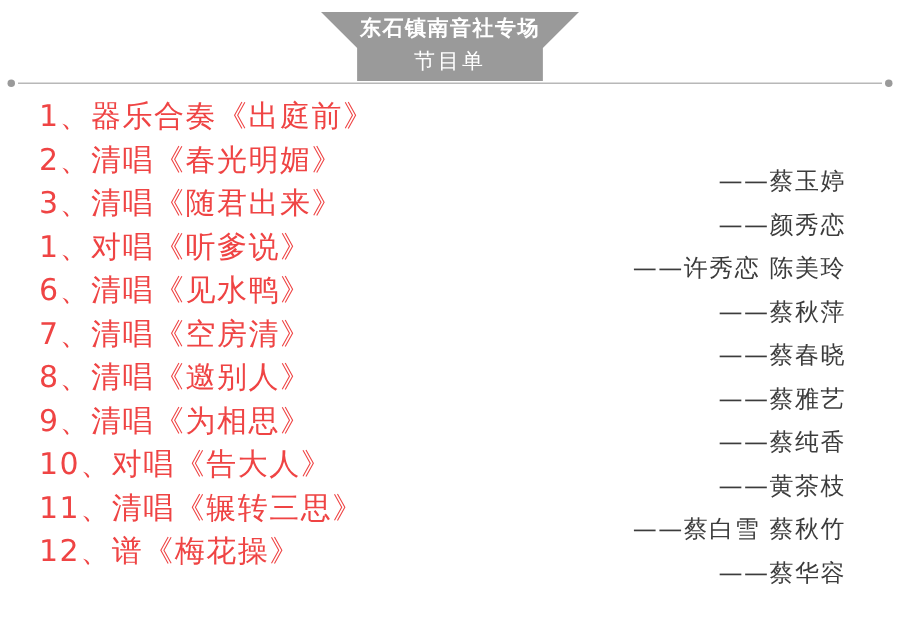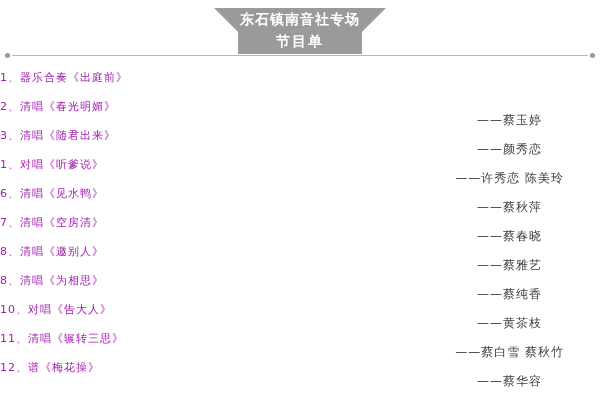--- a/index.html
+++ b/index.html
@@ -31,21 +31,21 @@
     z-index: 2;
   }
   .banner .line1 {
     font-size: 14px;
     font-weight: bold;
     line-height: 23px;
     letter-spacing: 1px;
   }
   .banner .line2 {
     font-size: 14px;
-    font-weight: bold;
+    font-weight: normal;
     line-height: 20px;
     letter-spacing: 2px;
     text-align: center;
   }
 
   
   .divider {
     position: absolute;
     top: 55px;
     left: 12px;
@@ -63,39 +63,39 @@
     background: #9a9a9a;
     z-index: 1;
   }
   .dot-left { left: 5px; }
   .dot-right { right: 5px; }
 
   
   .program-list {
     position: absolute;
     top: 63px;
-    left: 0;
-    color: #a21caf;
-    font-size: 11px;
+    left: 26px;
+    color: #ef4444;
+    font-size: 20px;
   }
   .program-item {
     height: 29px;
     line-height: 29px;
     letter-spacing: 1px;
     white-space: nowrap;
   }
 
   
   .performer-list {
     position: absolute;
     top: 106px;
     right: 36px;
-    text-align: center;
+    text-align: right;
     color: #3c3c3c;
-    font-size: 12px;
+    font-size: 16px;
   }
   .performer-name {
     height: 29px;
     line-height: 29px;
     letter-spacing: 1px;
     white-space: nowrap;
   }
 </style>
 </head>
 <body>
@@ -112,21 +112,21 @@
   <div class="dot dot-right"></div>
 
   <div class="program-list">
     <div class="program-item">1、器乐合奏《出庭前》</div>
     <div class="program-item">2、清唱《春光明媚》</div>
     <div class="program-item">3、清唱《随君出来》</div>
     <div class="program-item">1、对唱《听爹说》</div>
     <div class="program-item">6、清唱《见水鸭》</div>
     <div class="program-item">7、清唱《空房清》</div>
     <div class="program-item">8、清唱《邀别人》</div>
-    <div class="program-item">8、清唱《为相思》</div>
+    <div class="program-item">9、清唱《为相思》</div>
     <div class="program-item">10、对唱《告大人》</div>
     <div class="program-item">11、清唱《辗转三思》</div>
     <div class="program-item">12、谱《梅花操》</div>
   </div>
 
   <div class="performer-list">
     <div class="performer-name">——蔡玉婷</div>
     <div class="performer-name">——颜秀恋</div>
     <div class="performer-name">——许秀恋 陈美玲</div>
     <div class="performer-name">——蔡秋萍</div>

